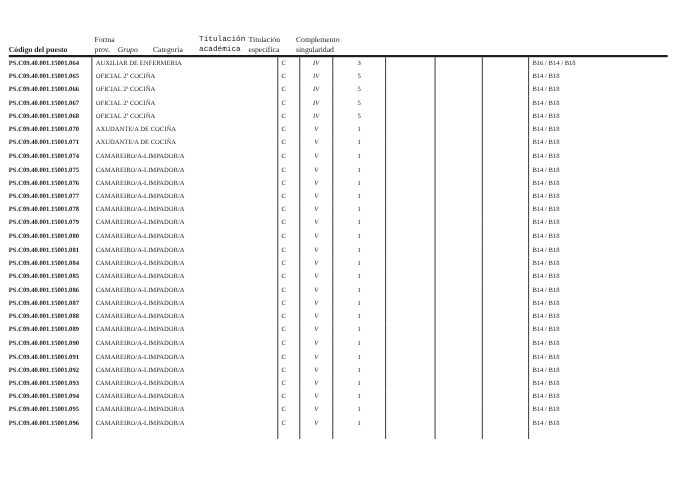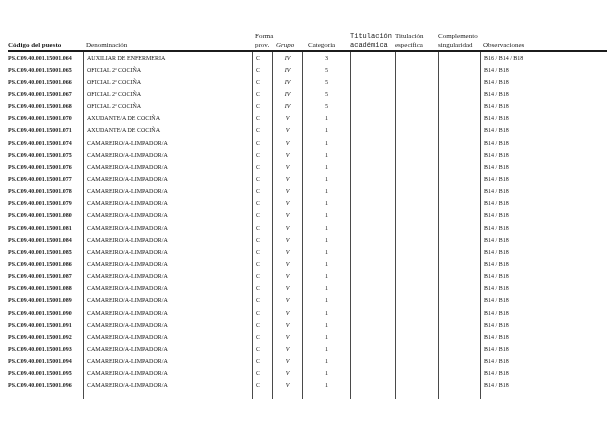--- a/index.html
+++ b/index.html
@@ -28,32 +28,30 @@
   .th.c4{padding-left:6px;justify-content:flex-start;text-align:left;}
   
   .td.c1,.td.c2,.td.c3,.td.c4,.td.c5,.td.c6,.td.c7,.td.c8{border-left:1px solid #4a4a4a;}
 </style>
 </head>
 <body>
 
 <div class="page">
   <div class="thead">
     <div class="th c0">Código del puesto</div>
-    <div class="th c1">Denominación</div>
     <div class="th c2">Forma
 prov.</div>
     <div class="th c3">Grupo</div>
     <div class="th c4">Categoría</div>
     <div class="th c5">Titulación
 académica</div>
     <div class="th c6">Titulación
 específica</div>
     <div class="th c7">Complemento
 singularidad</div>
-    <div class="th c8">Observaciones</div>
   </div>
   <div class="hrule"></div>
   <div class="tbody" id="tbody">
       <div class="tr">
         <div class="td c0">PS.C09.40.001.15001.064</div>
         <div class="td c1">AUXILIAR DE ENFERMERIA</div>
         <div class="td c2">C</div>
         <div class="td c3">IV</div>
         <div class="td c4">3</div>
         <div class="td c5"></div>

